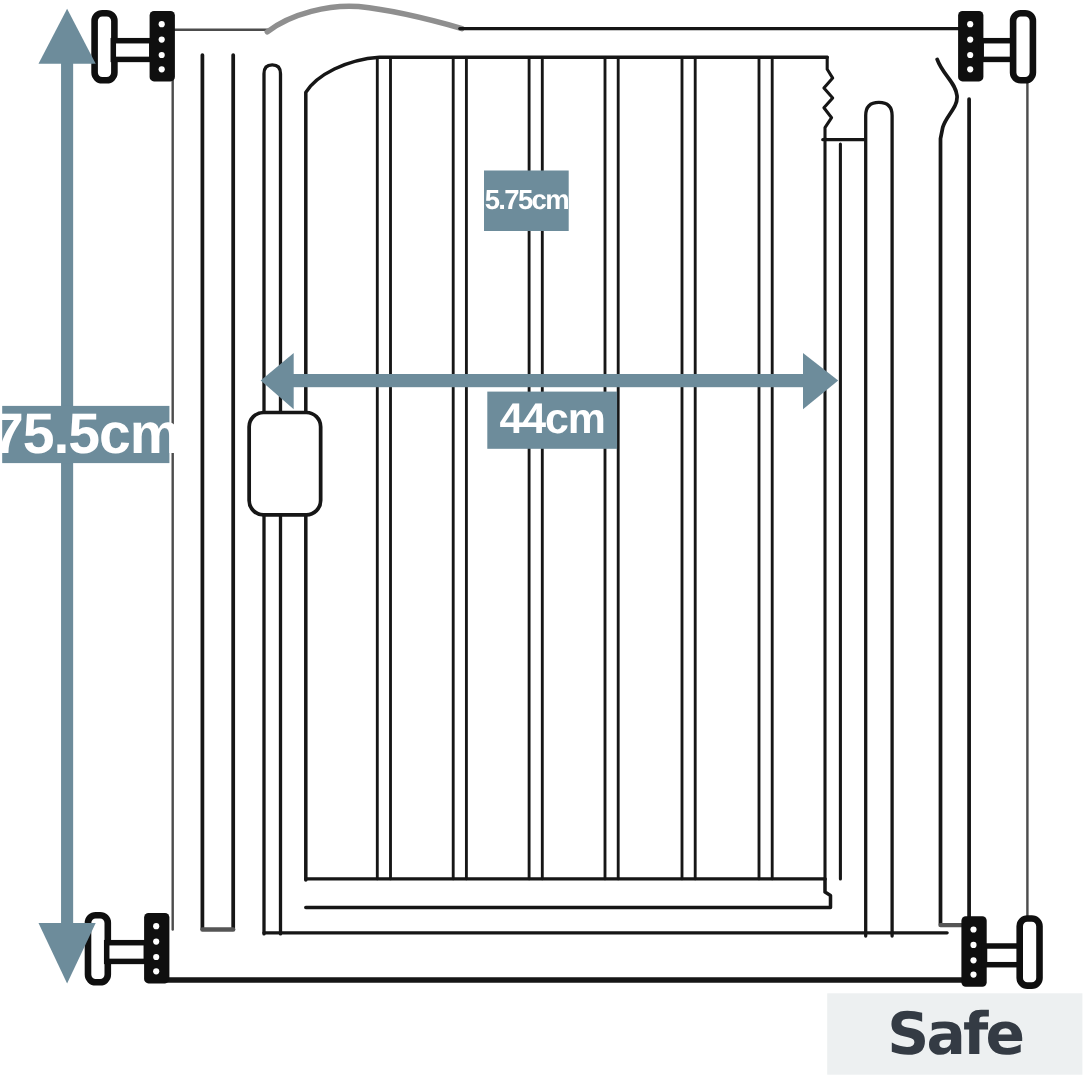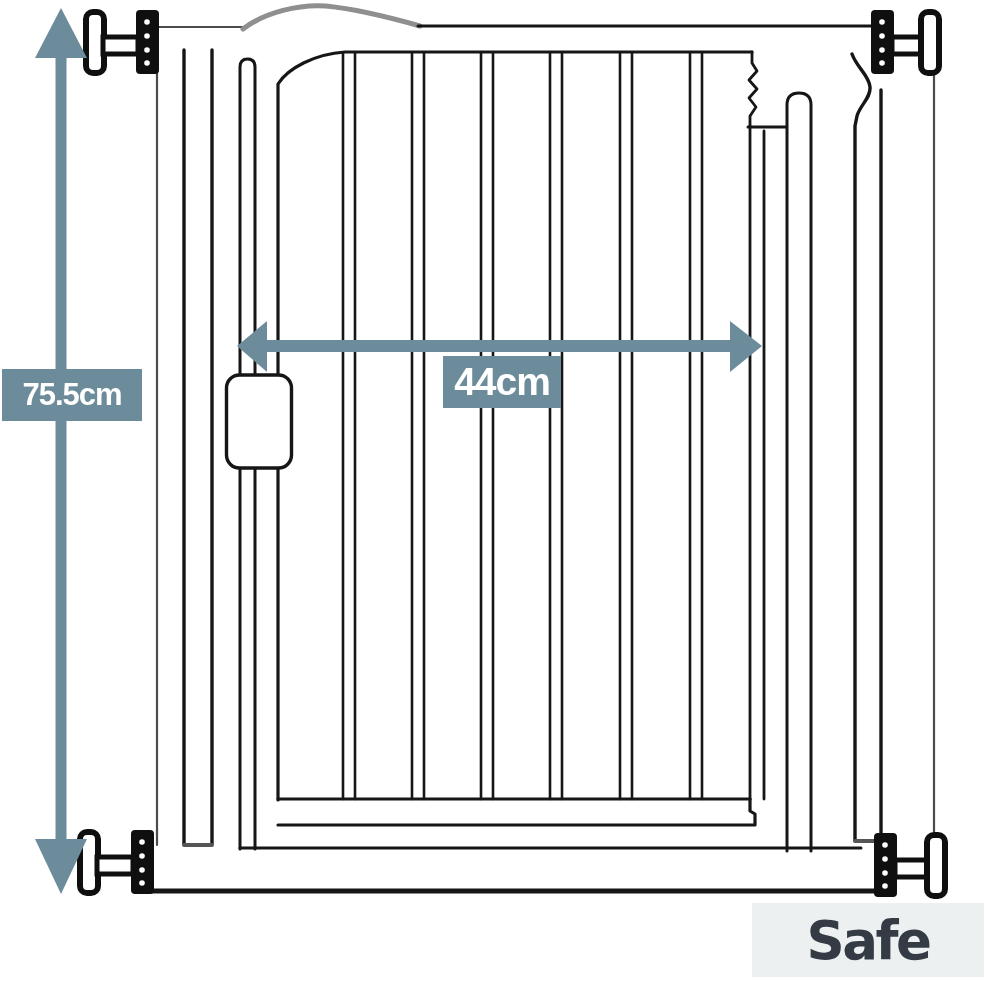--- a/index.html
+++ b/index.html
@@ -21,21 +21,21 @@
   .thin{stroke:#4c4c4c;stroke-width:2.2;}
   .cap{stroke:#555;stroke-width:4;}
   .blk{fill:#0f0f0f;stroke:none;}
   .whitefill{fill:#ffffff;}
   .arrow{fill:var(--accent);}
   .dim-label{
     position:absolute;background:var(--accent);color:#ffffff;
     display:flex;align-items:center;justify-content:center;
     font-weight:bold;letter-spacing:-1px;
   }
-  #label-height{left:2px;top:369px;width:140px;height:52px;font-size:31px;}
+  #label-height{left:2px;top:369px;width:152px;height:52px;font-size:52px;}
   #label-width{left:443px;top:320px;width:118px;height:52px;font-size:39px;margin-top:36px;}
   #label-gap{left:440px;top:155px;width:77px;height:55px;font-size:25px;letter-spacing:-1.5px;}
   #logo{
     position:absolute;left:752px;top:903px;width:232px;height:74px;
     background:#edf0f1;display:flex;align-items:center;justify-content:center;
     font-family:"DejaVu Sans", sans-serif;font-weight:bold;font-size:53px;letter-spacing:-2.5px;
   }
   #logo .p1{color:var(--logo-dark);}
   #logo .p2{color:var(--logo-light);}
 </style>
@@ -145,18 +145,19 @@
 
     <g>
       <rect class="arrow" x="263" y="340" width="469" height="12"></rect>
       <polygon class="arrow" points="237,346 267,321 267,372"></polygon>
       <polygon class="arrow" points="762,346 730,321 730,372"></polygon>
     </g>
   </svg>
 
   <div class="dim-label" id="label-height">75.5cm</div>
   <div class="dim-label" id="label-width">44cm</div>
+  <div class="dim-label" id="label-gap">5.75cm</div>
 
   <div id="logo">
     <span class="p1">Safe</span>
   </div>
 
 </div>
 
 </body></html>

